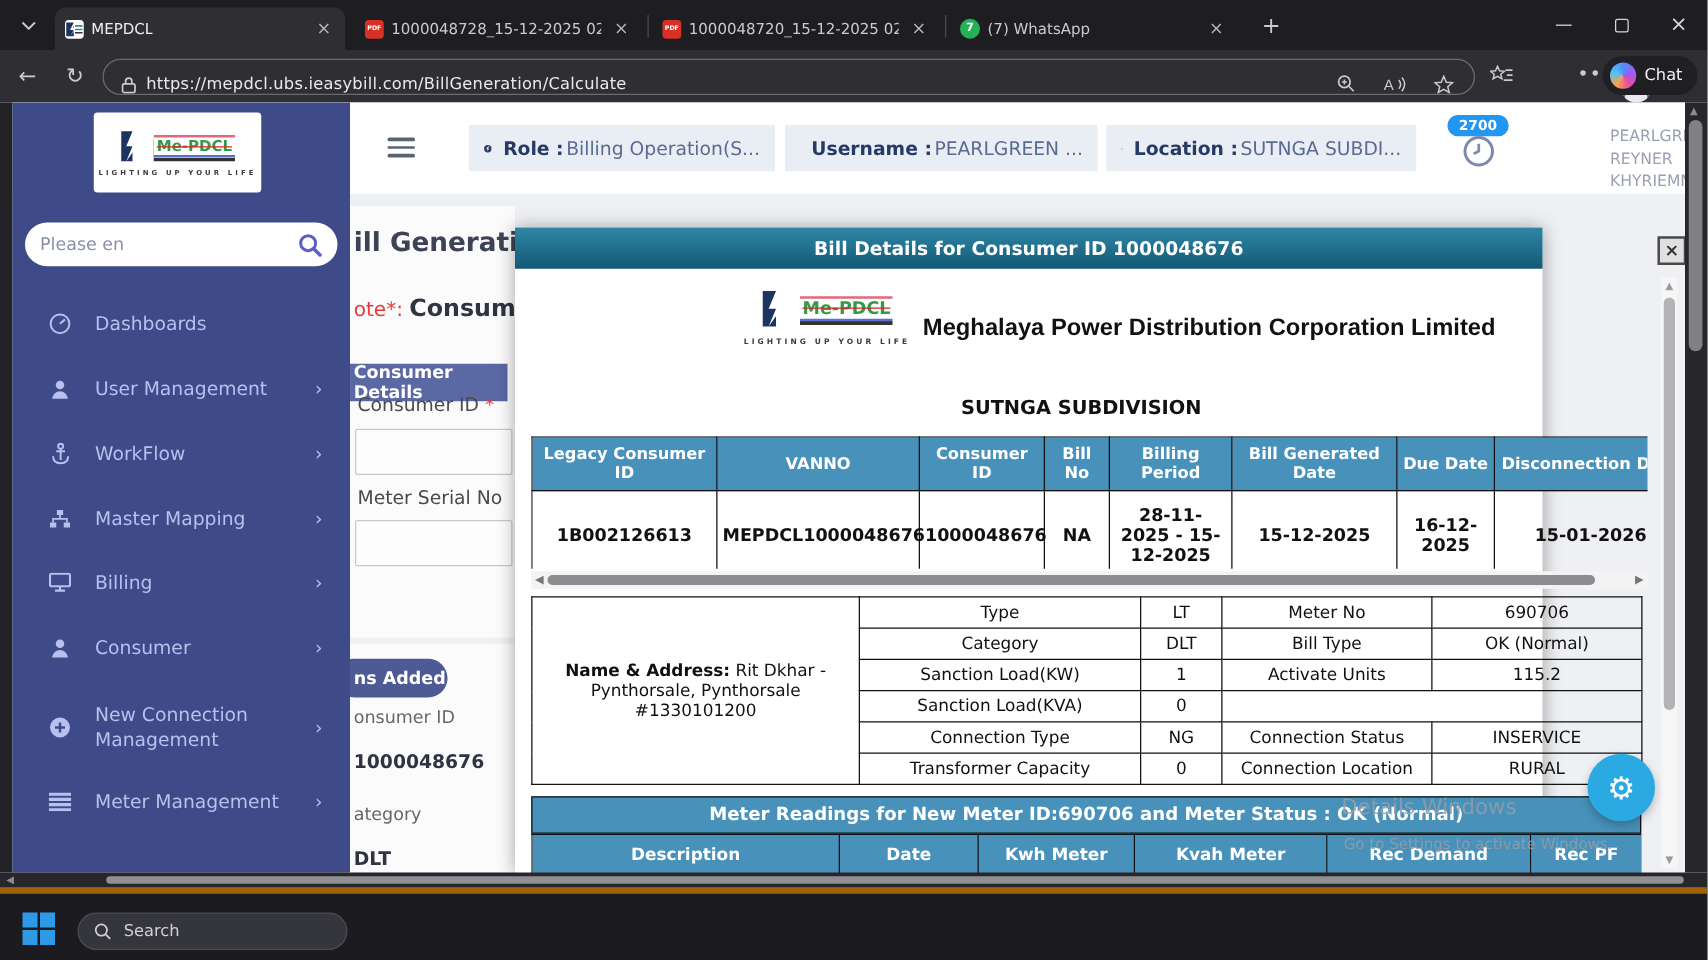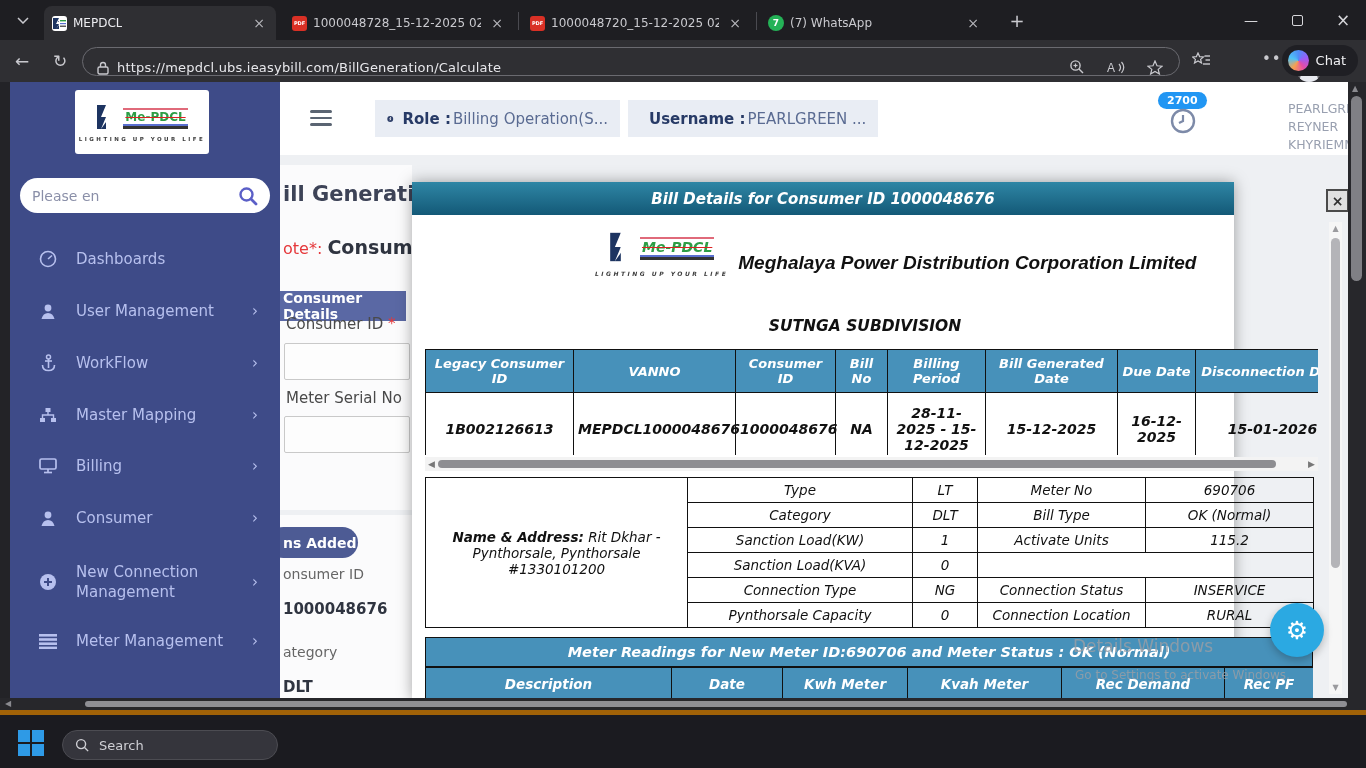--- a/index.html
+++ b/index.html
@@ -67,21 +67,21 @@
   .sbitem .lbl{line-height:20px;max-width:150px;}
 
   
   .panelcard{background:#f7f7f9;}
   .fragtitle{font-size:21px;font-weight:bold;color:#3d4357;}
   .inputbox{background:#fdfdfd;border:1px solid #c9c9c9;border-radius:2px;}
   .slatebar{background:var(--slate);color:#fff;font-weight:bold;font-size:14px;display:flex;align-items:center;}
   .pill-added{background:var(--slate2);color:#fff;font-weight:bold;font-size:14px;border-radius:17px;display:flex;align-items:center;}
 
   
-  .modal{left:412px;top:182px;width:822px;height:518px;background:#fff;box-shadow:0 0 14px rgba(0,0,0,.35);font-style:italic;}
+  .modal{left:412px;top:182px;width:822px;height:518px;background:#fff;box-shadow:0 0 14px rgba(0,0,0,.35);}
   .modalhead{position:absolute;left:0;top:0;width:100%;height:33px;background:linear-gradient(180deg,var(--modalgrad1),var(--modalgrad2));color:#fff;font-weight:bold;font-size:15px;display:flex;align-items:center;justify-content:center;}
   .modalclose{left:1326px;top:189px;width:23px;height:23px;background:#e0e0e0;border:2px solid #4a4a4a;color:#333;font-weight:bold;font-size:14px;display:flex;align-items:center;justify-content:center;}
   .mv-scroll{left:1329px;top:222px;width:13px;height:472px;background:#f6f6f6;}
   .mv-thumb{position:absolute;left:2px;top:16px;width:9px;height:330px;border-radius:5px;background:#b4b4b8;}
   .mv-arr{position:absolute;left:0;width:13px;text-align:center;font-size:8px;color:#9a9a9e;}
   table.bill{border-collapse:collapse;table-layout:fixed;}
   table.bill th{background:var(--tblhead);color:#fff;font-size:13px;font-weight:bold;border:1px solid #111;padding:6px 3px;}
   table.bill td{border:1px solid #111;font-weight:bold;font-size:14px;color:#111;text-align:center;vertical-align:middle;padding:4px;}
   table.ctab{border-collapse:collapse;table-layout:fixed;}
   table.ctab td{border:1px solid #111;font-size:13.5px;color:#111;text-align:center;vertical-align:middle;padding:2px 4px;}
@@ -219,20 +219,33 @@
     <span>Billing Operation(S...</span>
   </div>
   <div class="badge" style="left:628px;top:100px;width:250px;">
     <svg width="22" height="22" viewBox="0 0 22 22">
         <circle cx="11" cy="11" r="9.5" fill="none" stroke="#2d3e68" stroke-width="1.8"></circle>
         <circle cx="11" cy="8.5" r="3" fill="none" stroke="#2d3e68" stroke-width="1.8"></circle>
         <path d="M5.5 17 q2-4 5.5-4 t5.5 4" fill="none" stroke="#2d3e68" stroke-width="1.8"></path>
       </svg>
     <b>Username :</b>
     <span>PEARLGREEN ...</span>
+  </div>
+  <div class="badge" style="left:885px;top:100px;width:248px;">
+    <svg width="20" height="22" viewBox="0 0 20 22">
+        <rect x="3" y="2" width="11" height="18" fill="#2d3e68"></rect>
+        <rect x="14" y="8" width="4" height="12" fill="#2d3e68"></rect>
+        <rect x="5.5" y="5" width="2.3" height="2.3" fill="#fff"></rect>
+        <rect x="9.5" y="5" width="2.3" height="2.3" fill="#fff"></rect>
+        <rect x="5.5" y="9.5" width="2.3" height="2.3" fill="#fff"></rect>
+        <rect x="9.5" y="9.5" width="2.3" height="2.3" fill="#fff"></rect>
+        <rect x="7.5" y="15" width="2.5" height="5" fill="#fff"></rect>
+      </svg>
+    <b>Location :</b>
+    <span>SUTNGA SUBDI...</span>
   </div>
   <span class="cntbadge" style="left:1158px;top:92px;">2700</span>
   <span class="abs" style="left:1170px;top:108px;">
     <svg width="26" height="26" viewBox="0 0 26 26">
         <circle cx="13" cy="13" r="11" fill="none" stroke="#7d8aa8" stroke-width="2.4"></circle>
         <polyline points="13,7 13,13 9,15" fill="none" stroke="#7d8aa8" stroke-width="2.2"></polyline>
       </svg>
   </span>
   <span class="abs avatar" style="left:1240px;top:98px;width:40px;height:40px;"><span class="head"></span><span class="body"></span></span>
   <div class="abs profname" style="left:1288px;top:100px;">
@@ -470,21 +483,21 @@
         <td>0</td>
         <td colspan="2"></td>
       </tr>
       <tr style="height:25px;">
         <td>Connection Type</td>
         <td>NG</td>
         <td>Connection Status</td>
         <td>INSERVICE</td>
       </tr>
       <tr style="height:25px;">
-        <td>Pynthorsale Capacity</td>
+        <td>Transformer Capacity</td>
         <td>0</td>
         <td>Connection Location</td>
         <td>RURAL</td>
       </tr>
     </tbody>
       </table>
 
     <div class="abs bluebar" style="left:13px;top:455px;width:888px;height:30px;font-size:14.5px;border:1px solid #111;">Meter Readings for New Meter ID:690706 and Meter Status : OK (Normal)</div>
     <div class="abs" style="left:13px;top:485px;width:888px;height:33px;overflow:hidden;">
       <table class="meter" style="width:888px;">

